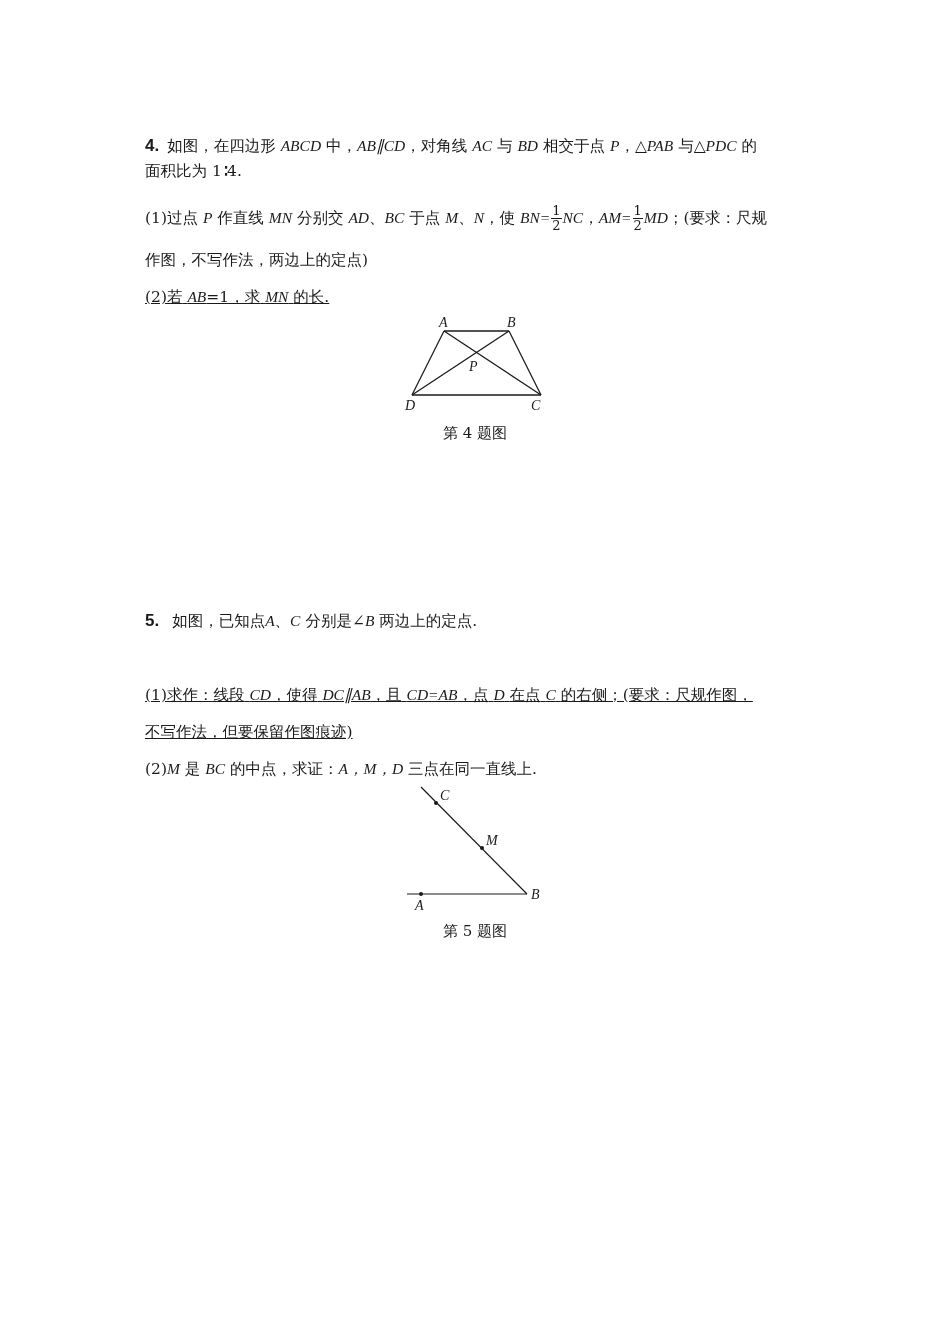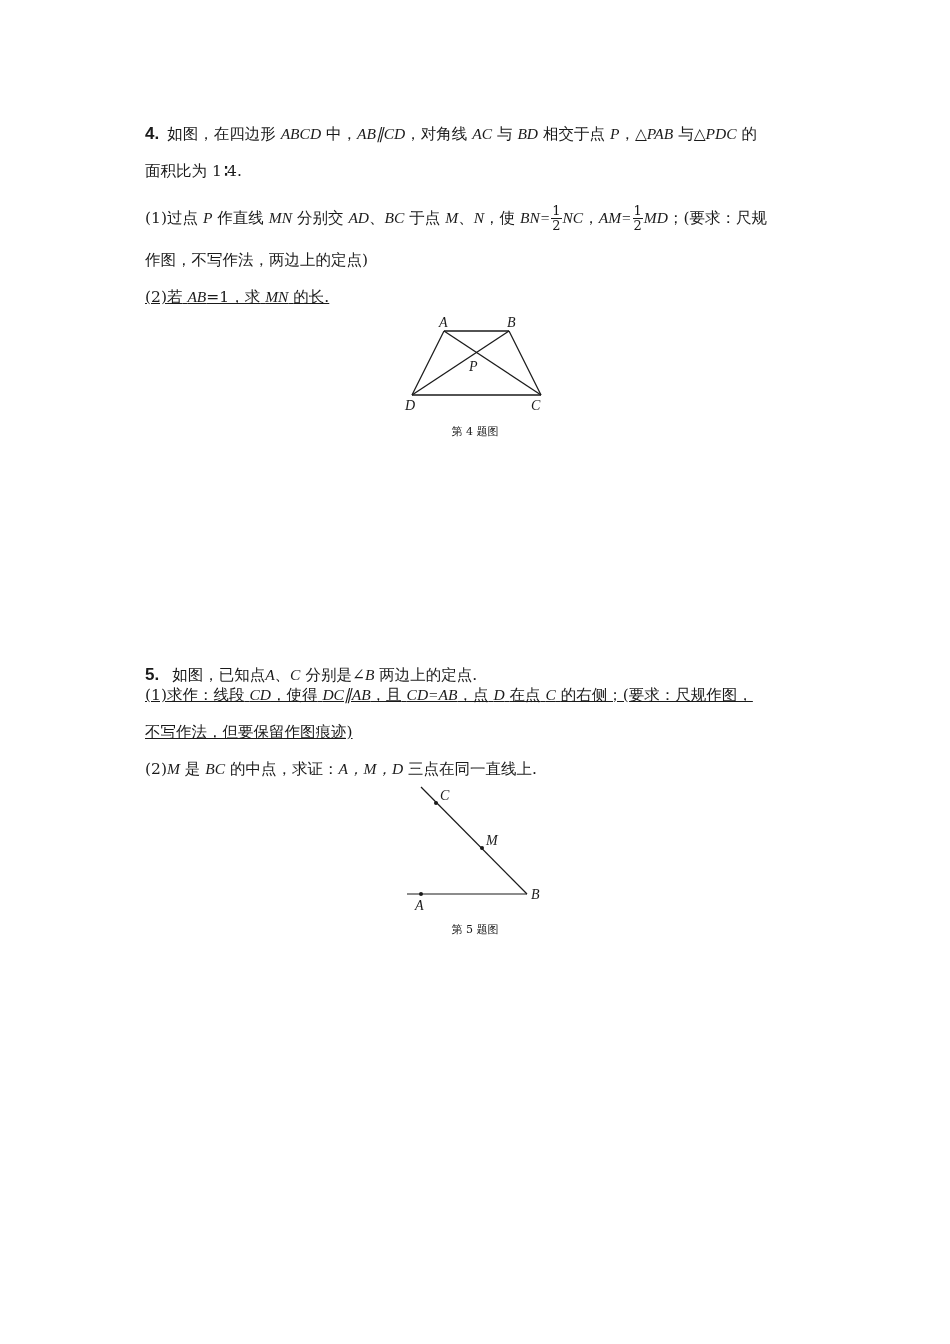--- a/index.html
+++ b/index.html
@@ -4,28 +4,28 @@
 <style>
   html, body { margin:0; padding:0; background:#ffffff; }
   body { width:950px; height:1344px; position:relative; overflow:hidden;
          font-family:"DejaVu Serif","Liberation Serif",serif; color:#1a1a1a; }
   .line { position:absolute; left:145px; font-size:15.5px; white-space:nowrap; line-height:20px; }
   .qnum { font-family:"Liberation Sans","DejaVu Sans",sans-serif; font-weight:bold; font-size:17px; margin-right:8px; }
   i, .it { font-style:italic; font-family:"Liberation Serif",serif; }
   .frac { display:inline-block; vertical-align:middle; text-align:center; font-size:13px; line-height:14px; margin:0 1px; }
   .frac span { display:block; }
   .frac .num { border-bottom:1px solid #1a1a1a; padding:0 1px; }
-  .caption { position:absolute; font-size:11px; left:0; width:950px; text-align:center; }
+  .caption { position:absolute; font-size:15px; left:0; width:950px; text-align:center; }
   svg.fig { position:absolute; left:0; top:0; overflow:visible; }
   svg text { font-family:"Liberation Serif",serif; font-style:italic; font-size:14px; fill:#1a1a1a; }
 </style>
 </head>
 <body>
 
-<div class="line" style="top:124px;">
+<div class="line" style="top:136px;">
   <span class="qnum">4.</span><span>如图，在四边形</span> <i>ABCD</i> <span>中，</span><i>AB∥CD</i><span>，对角线</span> <i>AC</i> <span>与</span> <i>BD</i> <span>相交于点</span> <i>P</i><span>，△</span><i>PAB</i> <span>与△</span><i>PDC</i> <span>的</span>
 </div>
 <div class="line" style="top:161px;">面积比为 1∶4.</div>
 
 <div class="line" style="top:204px;">
   <span>(1)过点</span> <i>P</i> <span>作直线</span> <i>MN</i> <span>分别交</span> <i>AD</i><span>、</span><i>BC</i> <span>于点</span> <i>M</i><span>、</span><i>N</i><span>，使</span> <i>BN=</i><span class="frac"><span class="num">1</span><span>2</span></span><i>NC</i><span>，</span><i>AM=</i><span class="frac"><span class="num">1</span><span>2</span></span><i>MD</i><span>；(要求：尺规</span>
 </div>
 <div class="line" style="top:250px;">作图，不写作法，两边上的定点)</div>
 <div class="line" style="top:287px;text-decoration:underline;">
   <span>(2)若</span> <i>AB</i><span>=1，求</span> <i>MN</i> <span>的长.</span>
@@ -54,21 +54,21 @@
   <circle cx="482" cy="848" r="2" fill="#1a1a1a"></circle>
   <circle cx="421" cy="894" r="2" fill="#1a1a1a"></circle>
   <text x="440" y="800">C</text>
   <text x="486" y="845">M</text>
   <text x="531" y="899">B</text>
   <text x="415" y="910">A</text>
 </svg>
 
 <div class="caption" style="top:424px;">第 4 题图</div>
 
-<div class="line" style="top:665px;">
+<div class="line" style="top:611px;">
   <span class="qnum">5.</span> <span>如图，已知点</span><i>A</i><span>、</span><i>C</i> <span>分别是∠</span><i>B</i> <span>两边上的定点.</span>
 </div>
 <div class="line" style="top:685px;text-decoration:underline;">
   <span>(1)求作：线段</span> <i>CD</i><span>，使得</span> <i>DC∥AB</i><span>，且</span> <i>CD=AB</i><span>，点</span> <i>D</i> <span>在点</span> <i>C</i> <span>的右侧；(要求：尺规作图，</span>
 </div>
 <div class="line" style="top:722px;text-decoration:underline;">不写作法，但要保留作图痕迹)</div>
 <div class="line" style="top:759px;">
   <span>(2)</span><i>M</i> <span>是</span> <i>BC</i> <span>的中点，求证：</span><i>A，M，D</i> <span>三点在同一直线上.</span>
 </div>
 

